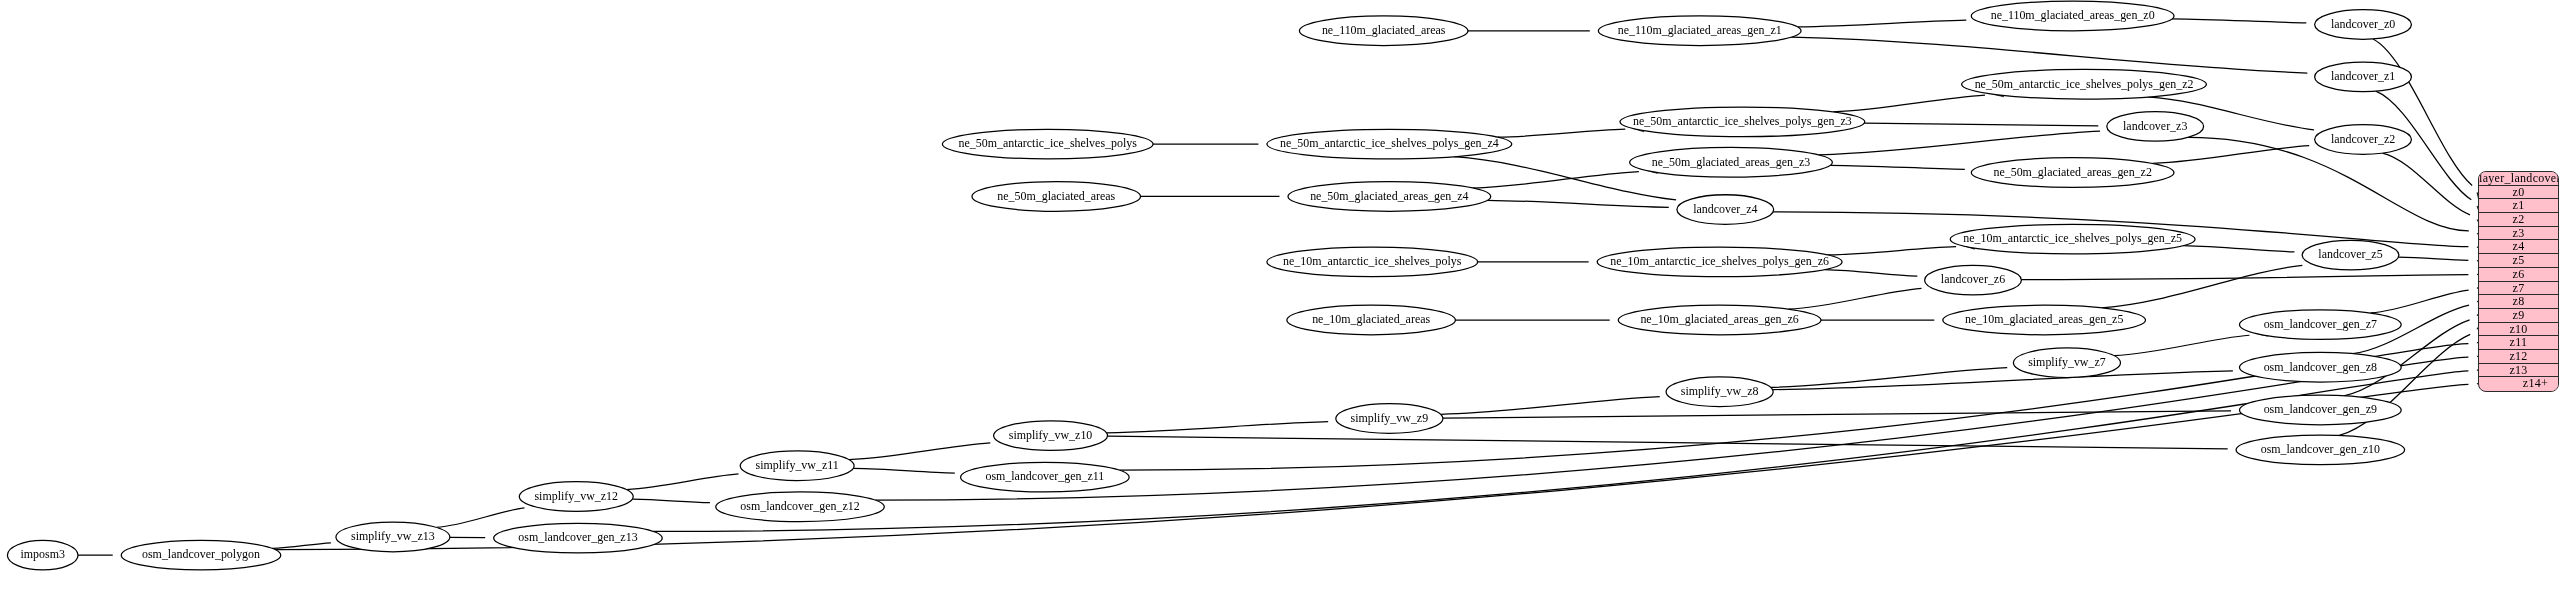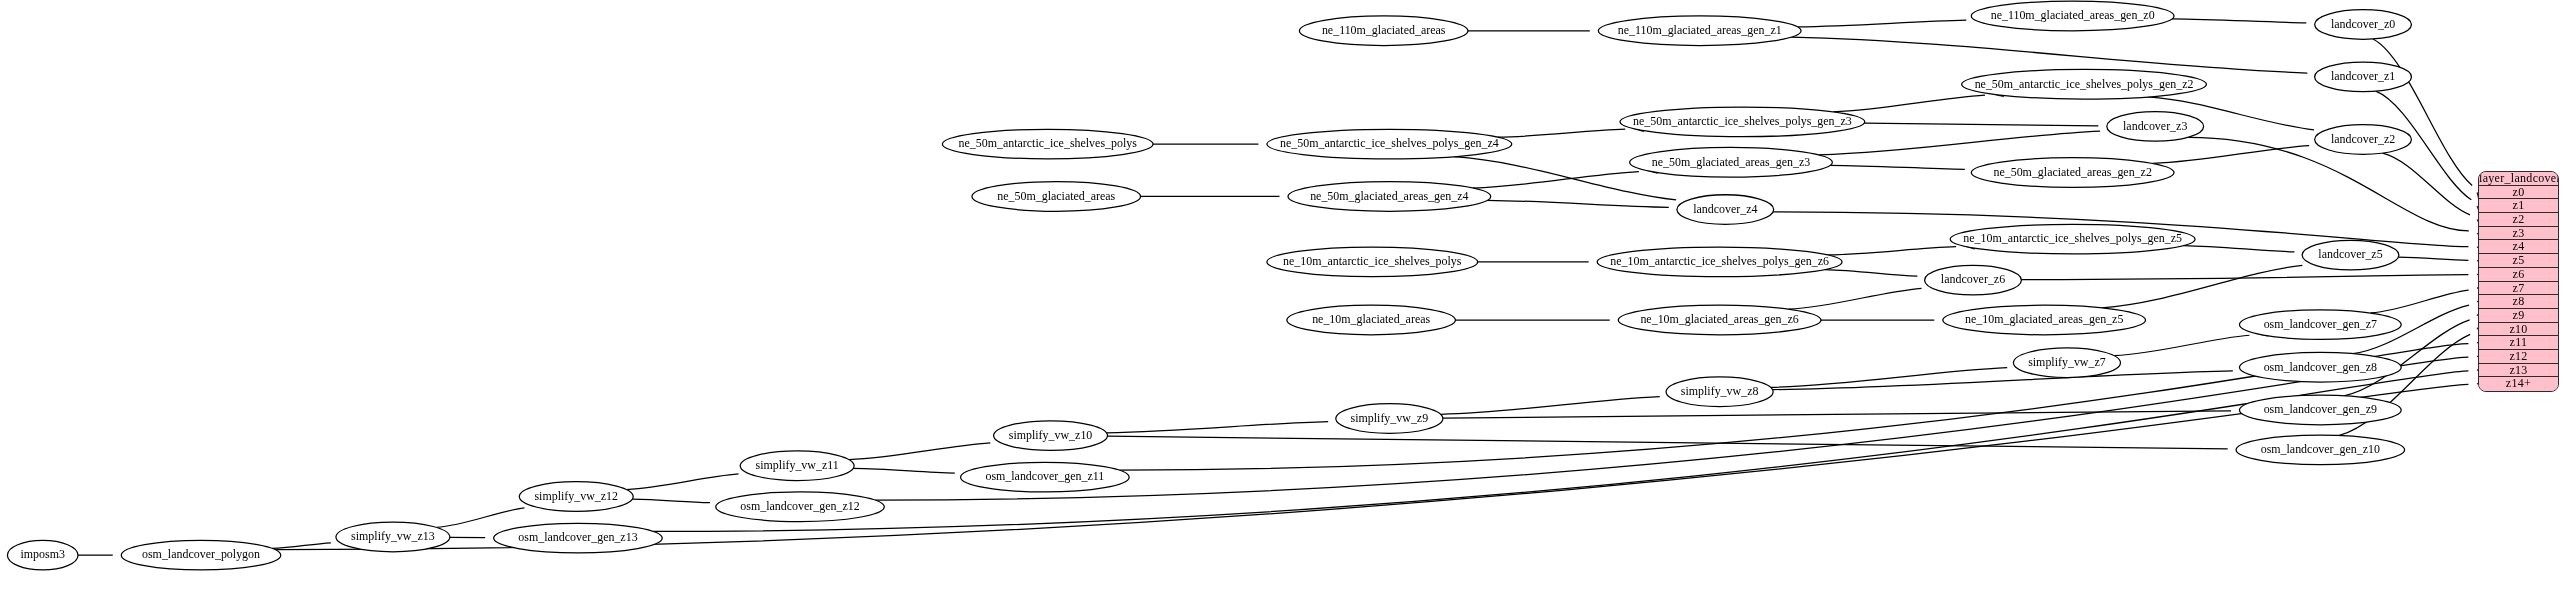--- a/index.html
+++ b/index.html
@@ -67,20 +67,21 @@
     height: 13.7px;
     border-bottom: 1.1px solid #2b2b2b;
     background: #ffc0cb;
     letter-spacing: 0.3px;
   }
   .record-row.header {
     font-size: 12px;
   }
   .record-row.last {
     border-bottom: none;
+    margin-left: 17px;
   }
 </style>
 </head>
 <body>
 
 <div id="graph-root">
 
   <svg id="graph-canvas" viewBox="0 0 4524 1073">
     <g id="edge-layer">
         <path class="edge-path" d="M 2578,54 C 2652.9,54 2723.52,54 2792,54"></path>

